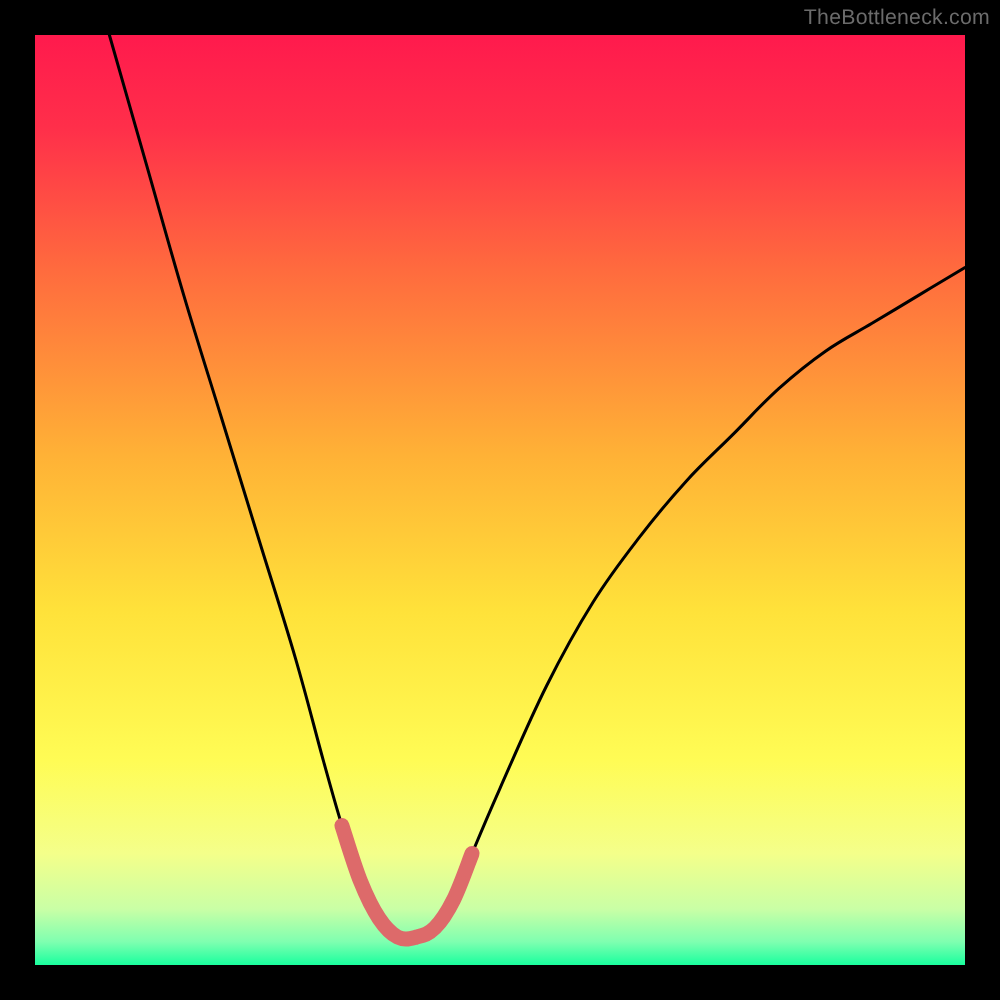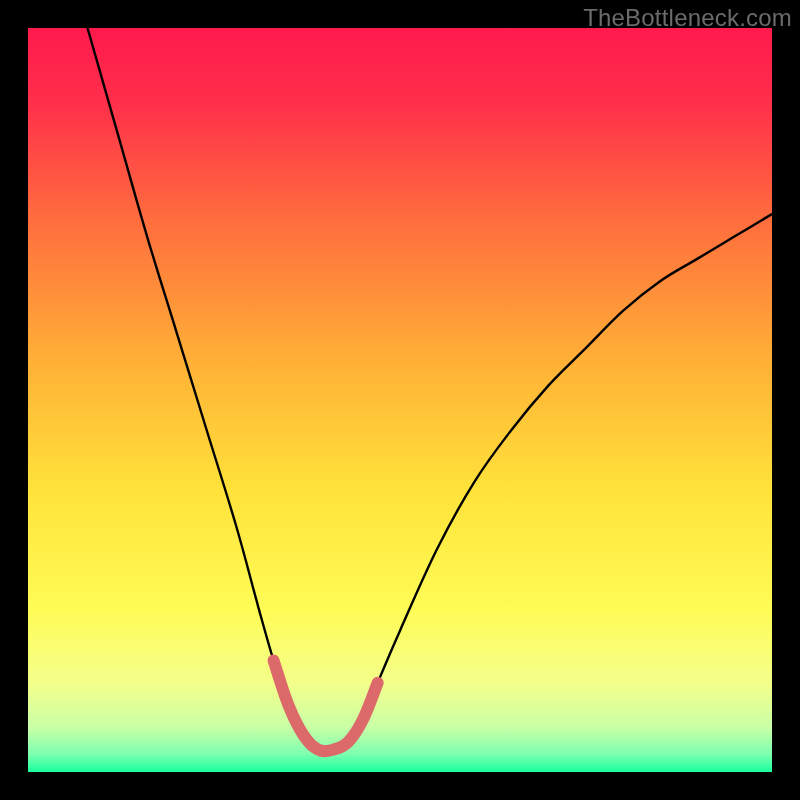--- a/index.html
+++ b/index.html
@@ -24,21 +24,21 @@
     left: 0;
     top: 0;
     width: 744px;
     height: 744px;
   }
   .watermark {
     position: absolute;
     top: 4px;
     right: 8px;
     color: #6b6b6b;
-    font-size: 24px;
+    font-size: 17px;
     letter-spacing: 0.2px;
     font-weight: 500;
   }
   svg { display: block; }
 </style>
 </head>
 <body>
 
 <div class="frame">
   <svg class="plot" viewBox="0 0 744 744">

